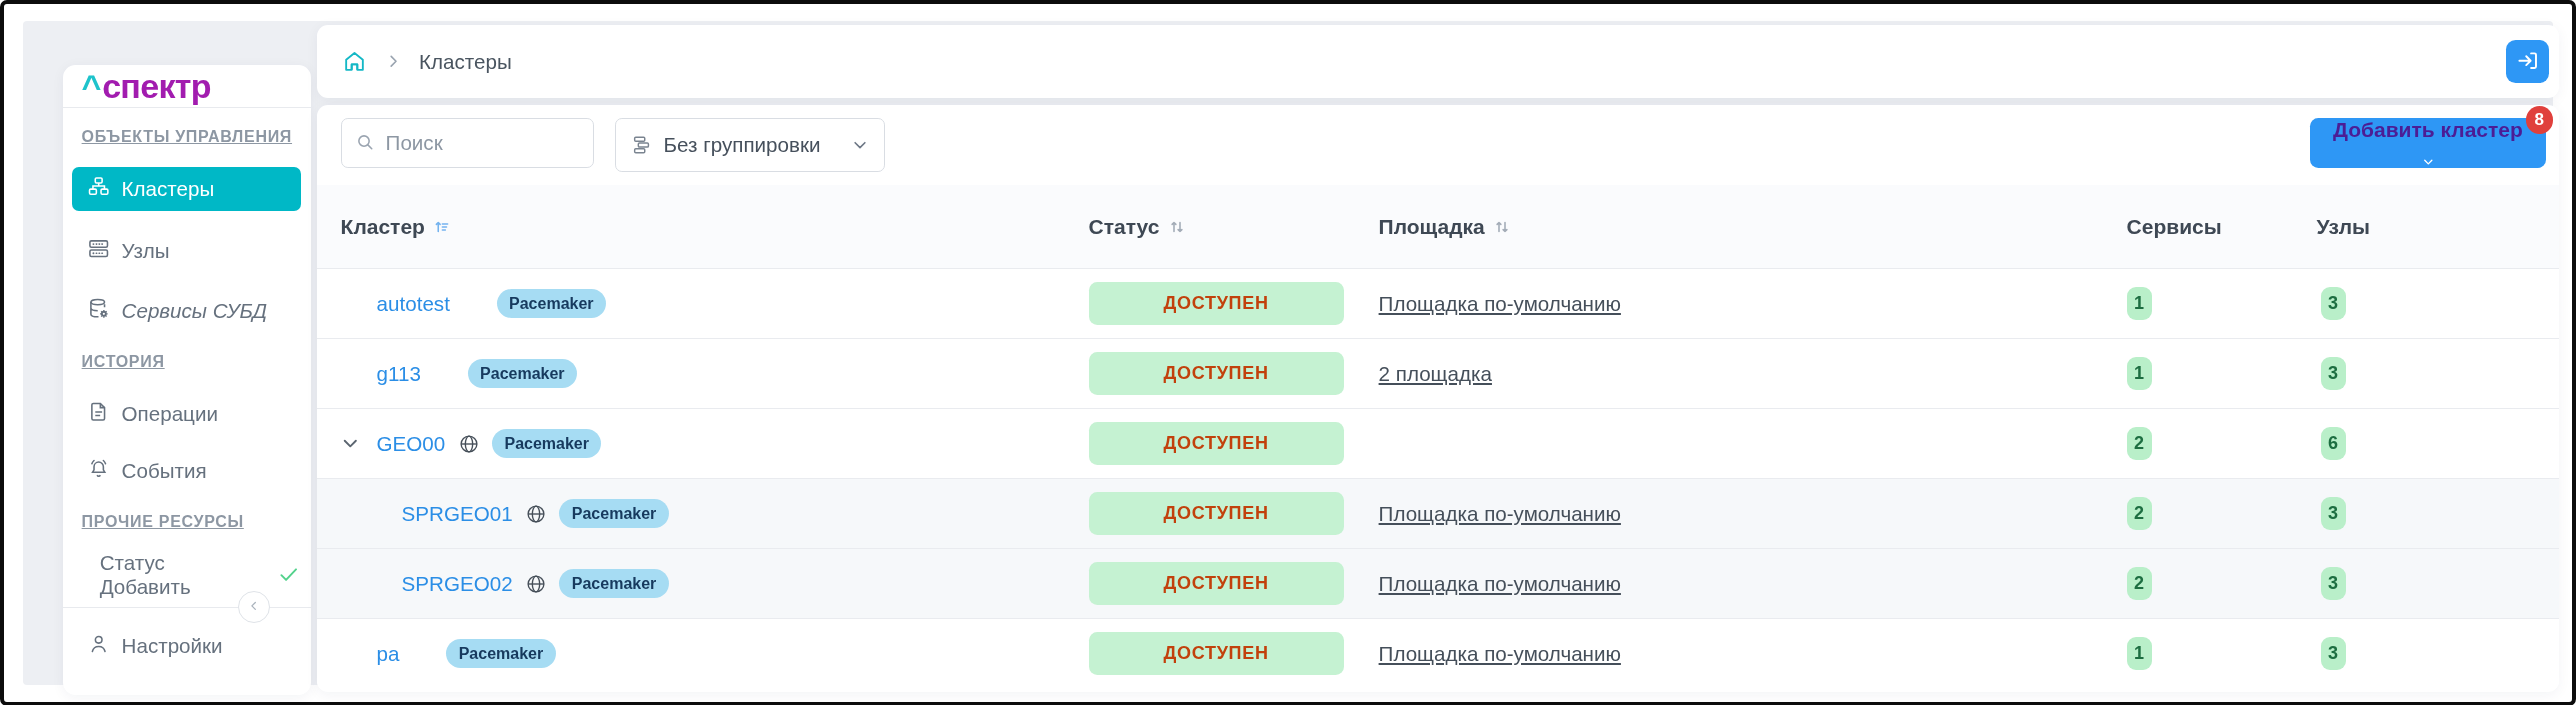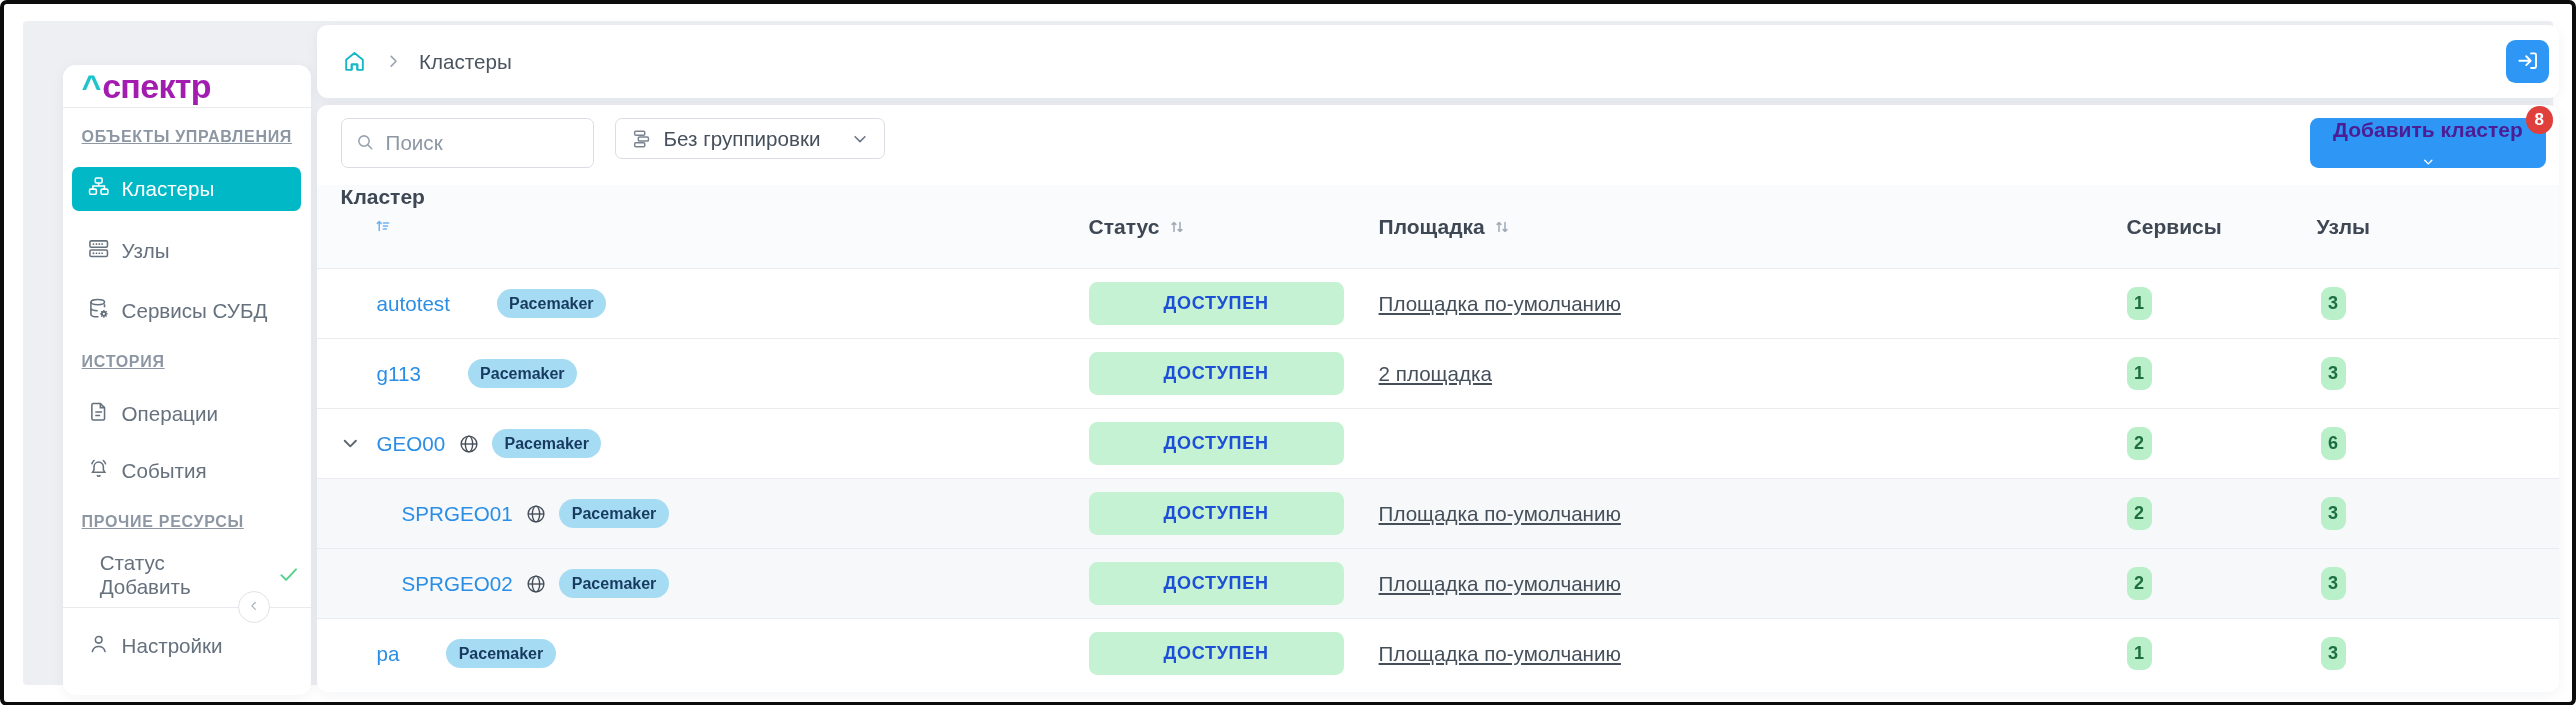--- a/index.html
+++ b/index.html
@@ -32,49 +32,49 @@
   .crumb-label { font-size:20.6px; color:#4a5560; }
   .logout-btn { position:absolute; right:9.6px; top:15px; width:43px; height:43px; background:#2e97f5; border-radius:9.6px; display:flex; align-items:center; justify-content:center; }
   .logout-btn svg { width:23.4px; height:23.4px; }
 
   
   .main { left:294px; top:84px; width:2242px; height:587px; overflow:hidden; }
   .search-box { position:absolute; left:24px; top:13px; width:253px; height:50px; border:1.4px solid #d9dde3; border-radius:6.9px; display:flex; align-items:center; padding:0 13.8px; gap:9.6px; background:#fff; }
   .search-box svg { width:20.6px; height:20.6px; color:#9aa4b0; flex:0 0 20.6px; }
   .search-box input { border:none; outline:none; width:100%; font-size:20.6px; color:#46505c; font-family:"Liberation Sans", sans-serif; background:transparent; }
   .search-box input::placeholder { color:#8d97a3; }
-  .group-select { position:absolute; left:298px; top:13px; width:270px; height:41px; border:1.4px solid #d9dde3; border-radius:6.9px; display:flex; align-items:center; padding:0 15px; gap:11px; background:#fff; cursor:pointer; }
+  .group-select { position:absolute; left:298px; top:13px; width:270px; height:54px; border:1.4px solid #d9dde3; border-radius:6.9px; display:flex; align-items:center; padding:0 15px; gap:11px; background:#fff; cursor:pointer; }
   .group-select svg.gicon { width:22px; height:22px; color:#7a8490; }
   .group-select .gtext { font-size:20.6px; color:#46505c; flex:1; }
   .group-select svg.chev { width:18px; height:18px; color:#6f7987; }
   .add-btn { position:absolute; right:12.4px; top:13px; height:50px; background:#2e97f5; border:none; border-radius:8.3px; display:flex; align-items:center; gap:13.8px; padding:0 23.4px; color:#4c1d95; font-size:21px; font-weight:600; font-family:"Liberation Sans", sans-serif; cursor:pointer;flex-direction:column; }
   .add-btn svg { width:20.6px; height:20.6px; }
   .add-badge { position:absolute; right:5.5px; top:1.4px; min-width:27.5px; height:27.5px; border-radius:13.8px; background:#e0403c; color:#fff; font-size:17px; font-weight:700; display:flex; align-items:center; justify-content:center; padding:0 5.5px; }
 
   
   .thead { position:absolute; left:0; right:0; top:80px; height:83px; background:#fafbfd; }
   .th { position:absolute; top:0; height:83px; display:flex; align-items:center; gap:8.3px; font-size:21px; font-weight:700; color:#3e4854; cursor:pointer; }
   .th svg { width:18px; height:18px; }
   .sort-active { color:#74b3ef; }
   .sort-idle { color:#a3acb7; }
-  .th-cluster { left:24px;flex-direction:column; } .th-status { left:772px; } .th-site { left:1062px; } .th-services { left:1810px; } .th-nodes { left:2000px; }
+  .th-cluster { left:24px; } .th-status { left:772px; } .th-site { left:1062px; } .th-services { left:1810px; } .th-nodes { left:2000px; }
 
   .tbody { position:absolute; left:0; right:0; top:163px; }
   .row { position:relative; height:70px; border-top:1.4px solid #e9ebef; background:#ffffff; cursor:pointer;padding-left:32px; }
   .row.child { background:#f6f8fa; }
   .name-cell { position:absolute; left:0; top:0; bottom:0; display:flex; align-items:center; padding-left:60px; gap:12.4px; }
   .row.child .name-cell { padding-left:85px; }
   .expander { position:absolute; left:23px; top:50%; margin-top:-10.3px; width:20.6px; height:20.6px; color:#5b6570; }
   .expander svg { width:20.6px; height:20.6px; }
   .link { font-size:20.6px; color:#2b8ee6; text-decoration:none; }
   .globe { width:22px; height:22px; color:#454e58; }
   .globe svg { width:22px; height:22px; }
   .engine-badge { background:#a6dcf3; color:#173a5e; font-size:16px; font-weight:700; padding:6.2px 12.4px; border-radius:15px; line-height:1; }
   .status-cell { position:absolute; left:772px; width:255px; top:0; bottom:0; display:flex; align-items:center; }
-  .status-pill { width:100%; height:43px; background:#c5f2d2; color:#1d4ed8; border-radius:8.3px; font-size:18px; font-weight:700; letter-spacing:0.7px; display:flex; align-items:center; justify-content:center; }
+  .status-pill { width:100%; height:43px; background:#c5f2d2; color:#c2410c; border-radius:8.3px; font-size:18px; font-weight:700; letter-spacing:0.7px; display:flex; align-items:center; justify-content:center; }
   .site-cell { position:absolute; left:1062px; width:688px; top:0; bottom:0; display:flex; align-items:center; font-size:20.6px; color:#454f5a;text-decoration:underline; }
   .count-cell { position:absolute; top:0; bottom:0; display:flex; align-items:center; }
   .count-cell.services { left:1810px; } .count-cell.nodes { left:2004px; }
   .count-pill { min-width:25px; height:33px; padding:0 4.8px; background:#b9efc9; color:#1d6e41; border-radius:9px; font-size:18px; font-weight:700; display:flex; align-items:center; justify-content:center; }
   .hidden { visibility:hidden; }
 </style>
 </head>
 <body>
 
 <div class="frame">
@@ -104,21 +104,21 @@
               <rect x="3" y="4" width="18" height="6.6" rx="1.5"></rect>
               <rect x="3" y="13.4" width="18" height="6.6" rx="1.5"></rect>
               <circle cx="6.6" cy="7.3" r="1" fill="currentColor" stroke="none"></circle>
               <path d="M9.5 7.3h8" stroke-dasharray="0.5 2.4" stroke-linecap="round"></path>
               <circle cx="6.6" cy="16.7" r="1" fill="currentColor" stroke="none"></circle>
               <path d="M9.5 16.7h8" stroke-dasharray="0.5 2.4" stroke-linecap="round"></path>
             </svg></span>
         <span>Узлы</span>
       </div>
 
-      <div class="side-item" style="top:224px;">
+      <div class="side-item" style="top:224px;font-style:italic;">
         <span><svg viewBox="0 0 24 24" fill="none" stroke="currentColor" stroke-width="1.6" width="23.4" height="23.4">
               <ellipse cx="11" cy="5.2" rx="7" ry="2.7"></ellipse>
               <path d="M4 5.2v6.2c0 1.5 3.1 2.7 7 2.7M4 11.4v6.2c0 1.5 3.1 2.7 7 2.7h.8M18 7.5v3"></path>
               <circle cx="17.3" cy="17.3" r="3.1" fill="currentColor" stroke="none"></circle>
               <circle cx="17.3" cy="17.3" r="1.1" fill="#ffffff" stroke="none"></circle>
               <path d="M17.3 13.4v1M17.3 20.2v1M13.4 17.3h1M20.2 17.3h1M14.5 14.5l.7.7M19.4 19.4l.7.7M20.1 14.5l-.7.7M15.2 19.4l-.7.7" stroke-width="1.4"></path>
             </svg></span>
         <span>Сервисы СУБД</span>
       </div>
 

